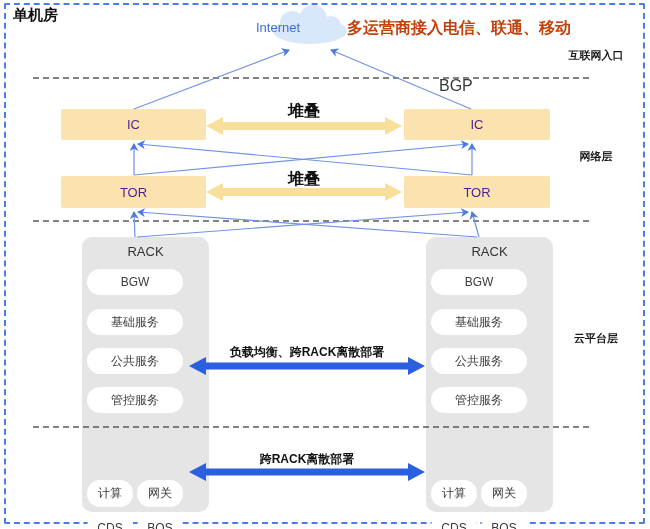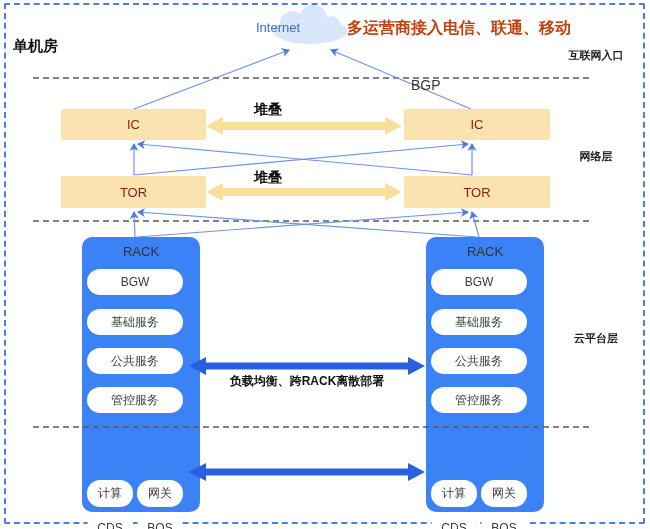--- a/index.html
+++ b/index.html
@@ -5,38 +5,38 @@
   html,body{margin:0;padding:0;background:#fff;}
   .stage{
     position:relative;width:650px;height:529px;background:#ffffff;overflow:hidden;
     font-family:"Liberation Sans","DejaVu Sans",sans-serif;
   }
   .outer-border{
     position:absolute;left:4px;top:3px;width:641px;height:521px;
     box-sizing:border-box;border:2px dashed #4C7DE6;border-radius:2px;
   }
   .room-title{
-    position:absolute;left:13px;top:6px;font-size:15px;font-weight:bold;color:#111;margin-top:31px;
+    position:absolute;left:13px;top:6px;font-size:15px;font-weight:bold;color:#111;
   }
   svg.wires{position:absolute;left:0;top:0;z-index:5;pointer-events:none;}
   .layer-label{
     position:absolute;left:548px;width:96px;text-align:center;
     font-size:11px;font-weight:bold;color:#1a1a1a;z-index:6;
   }
   .ybox{
     position:absolute;background:#FAE3AE;border-radius:2px;z-index:2;
     display:flex;align-items:center;justify-content:center;
-    font-size:13px;color:#7f1d1d;
+    font-size:13px;color:#4c1d95;
   }
   .stack-label{
-    position:absolute;width:100px;left:254px;
-    font-size:14px;font-weight:bold;color:#111;z-index:6;
+    position:absolute;width:100px;left:254px;text-align:center;
+    font-size:16px;font-weight:bold;color:#111;z-index:6;
   }
   .rack{
-    position:absolute;top:237px;width:118px;height:275px;background:#3b82f6;
+    position:absolute;top:237px;width:127px;height:275px;background:#e5e5e5;
     border-radius:10px;z-index:2;
   }
   .rack-title{
     position:absolute;top:7px;left:0;width:100%;text-align:center;
     font-size:13px;color:#333;
   }
   .wbox{
     position:absolute;background:#ffffff;border-radius:13px;
     display:flex;align-items:center;justify-content:center;
     font-size:12px;color:#3a3a3a;
@@ -44,21 +44,21 @@
   .svc{left:5px;width:96px;height:26px;}
   .biz{width:46px;height:27px;margin-top:40px;}
   .cloud-label{
     position:absolute;left:256px;top:20px;width:80px;text-align:left;
     font-size:13px;color:#3A6CD9;z-index:6;
   }
   .carrier-note{
     position:absolute;left:347px;top:18px;font-size:16px;font-weight:bold;color:#c2410c;z-index:6;
   }
   .bgp-label{
-    position:absolute;left:411px;top:77px;font-size:14px;color:#3a3a3a;z-index:6;
+    position:absolute;left:439px;top:77px;font-size:16px;color:#3a3a3a;z-index:6;
   }
   .blue-arrow-label{
     position:absolute;width:220px;text-align:center;
     font-size:12px;font-weight:bold;color:#111;z-index:6;
   }
 </style>
 </head>
 <body>
 
 <div class="stage">
@@ -145,15 +145,16 @@
     <div class="wbox svc" style="top:32px;">BGW</div>
     <div class="wbox svc" style="top:72px;">基础服务</div>
     <div class="wbox svc" style="top:111px;">公共服务</div>
     <div class="wbox svc" style="top:150px;">管控服务</div>
     <div class="wbox biz" style="left:5px;top:203px;">计算</div>
     <div class="wbox biz" style="left:55px;top:203px;">网关</div>
     <div class="wbox biz" style="left:5px;top:237px;">CDS</div>
     <div class="wbox biz" style="left:55px;top:237px;">BOS</div>
   </div>
 
-  <div class="blue-arrow-label" style="left:197px;top:344px;margin-top:29px;">负载均衡、跨RACK离散部署</div>
+  <div class="blue-arrow-label" style="left:197px;top:344px;">负载均衡、跨RACK离散部署</div>
+  <div class="blue-arrow-label" style="left:197px;top:451px;">跨RACK离散部署</div>
 
 </div>
 
 </body></html>

